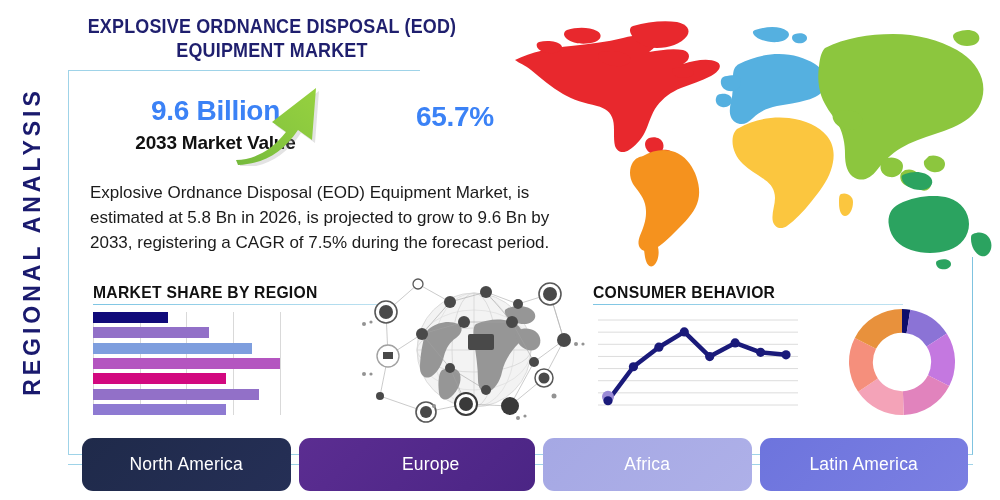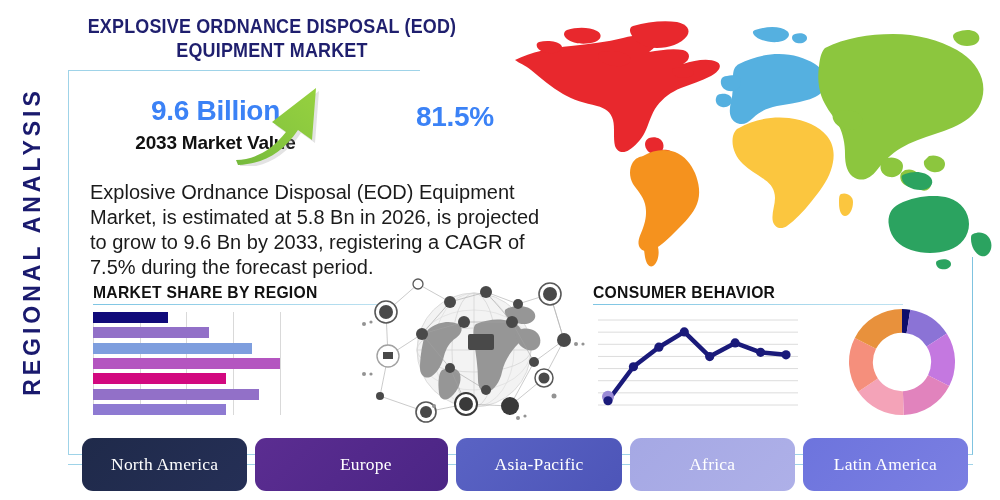--- a/index.html
+++ b/index.html
@@ -92,21 +92,21 @@
     position: absolute;
     left: 232px; top: 84px;
     width: 95px; height: 82px;
   }
 
   
   #summary {
     position: absolute;
     left: 90px; top: 180px;
     width: 462px;
-    font-size: 20px;
+    font-size: 17px;
     line-height: 25px;
     color: #1b1b1b;
   }
 
   
   #world-map {
     position: absolute;
     left: 505px; top: 8px;
     width: 492px; height: 262px;
   }
@@ -193,21 +193,21 @@
   }
   .chip {
     flex: 1;
     border-radius: 11px;
     display: flex;
     align-items: center;
     justify-content: center;
     color: #ffffff;
     font-size: 17.5px;
     letter-spacing: 0.2px;
-    font-family: Liberation Serif, serif;
+    font-family: Liberation Sans, sans-serif;
     font-weight: 400;
     position: relative;
     z-index: 2;
   }
 </style>
 </head>
 <body>
 
 <div id="root">
 
@@ -217,21 +217,21 @@
 
   <div id="frame"></div>
   <div id="frame-mask-top"></div>
 
   <div id="hero">
     <div class="hero-block" id="hero-value-block">
       <div class="hero-big">9.6 Billion</div>
       <div class="hero-sub">2033 Market Value</div>
     </div>
     <div class="hero-block" id="hero-cagr-block">
-      <div class="hero-big">81.5%</div>
+      <div class="hero-big">65.7%</div>
     </div>
   </div>
 
   <svg id="growth-arrow" viewBox="0 0 95 82">
     <defs>
       <linearGradient id="gArrow" x1="0" y1="1" x2="1" y2="0">
         <stop offset="0%" stop-color="#74b93c"></stop>
         <stop offset="55%" stop-color="#8bc93f"></stop>
         <stop offset="100%" stop-color="#96d13f"></stop>
       </linearGradient>
@@ -473,23 +473,20 @@
   </svg>
 
   <div id="chip-connector"></div>
   <div id="chips">
       <div class="chip" style="background: linear-gradient(135deg, rgb(31, 42, 74), rgb(37, 47, 86));">
         <span>North America</span>
       </div>
       <div class="chip" style="background: linear-gradient(135deg, rgb(91, 45, 145), rgb(75, 37, 133)); padding-left: 28px;">
         <span>Europe</span>
       </div>
-      <div class="chip" style="background: linear-gradient(135deg, rgb(90, 99, 196), rgb(77, 85, 184));">
-        <span>Asia-Pacific</span>
-      </div>
       <div class="chip" style="background: linear-gradient(135deg, rgb(165, 168, 228), rgb(174, 176, 232));">
         <span>Africa</span>
       </div>
       <div class="chip" style="background: linear-gradient(135deg, rgb(109, 116, 221), rgb(123, 127, 226));">
         <span>Latin America</span>
       </div>
     </div>
 
 </div>
 

